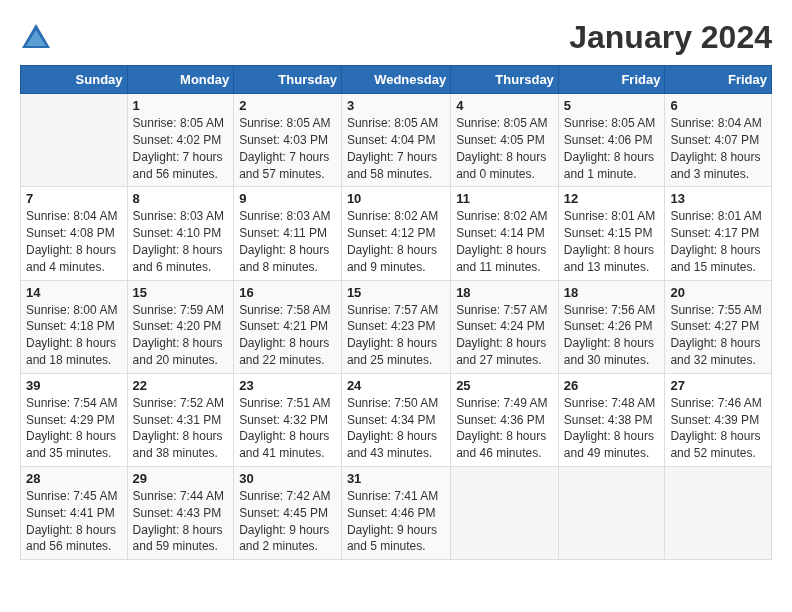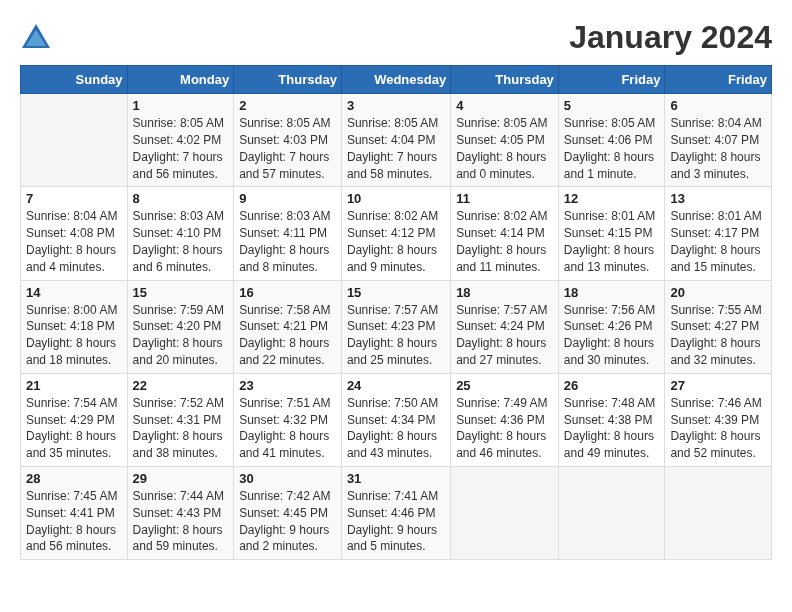--- a/index.html
+++ b/index.html
@@ -193,21 +193,21 @@
           <span class="day-number">18</span>
           <div class="day-info">Sunrise: 7:56 AM<br>Sunset: 4:26 PM<br>Daylight: 8 hours<br>and 30 minutes.</div>
         </td>
         <td>
           <span class="day-number">20</span>
           <div class="day-info">Sunrise: 7:55 AM<br>Sunset: 4:27 PM<br>Daylight: 8 hours<br>and 32 minutes.</div>
         </td>
       </tr>
       <tr>
         <td>
-          <span class="day-number">21</span>
+          <span class="day-number">39</span>
           <div class="day-info">Sunrise: 7:54 AM<br>Sunset: 4:29 PM<br>Daylight: 8 hours<br>and 35 minutes.</div>
         </td>
         <td>
           <span class="day-number">22</span>
           <div class="day-info">Sunrise: 7:52 AM<br>Sunset: 4:31 PM<br>Daylight: 8 hours<br>and 38 minutes.</div>
         </td>
         <td>
           <span class="day-number">23</span>
           <div class="day-info">Sunrise: 7:51 AM<br>Sunset: 4:32 PM<br>Daylight: 8 hours<br>and 41 minutes.</div>
         </td>

